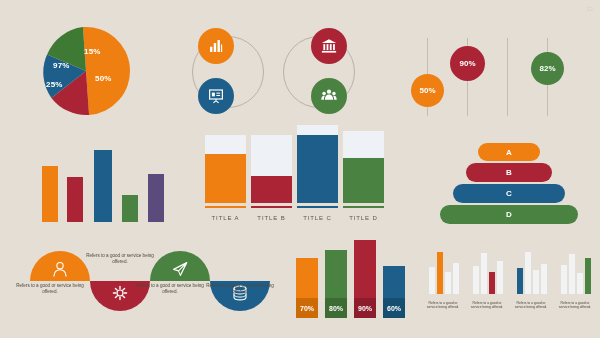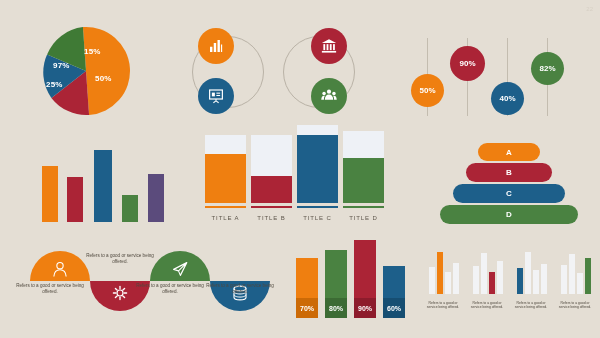--- a/index.html
+++ b/index.html
@@ -146,23 +146,20 @@
     <div class="pin-stem" style="left:62px;top:14px;height:78px;"></div>
     <div class="pin-stem" style="left:102px;top:14px;height:78px;"></div>
     <div class="pin-stem" style="left:142px;top:14px;height:78px;"></div>
 
     <div class="pin-bubble" style="left:6px;top:50px;width:33px;height:33px;background:#ef7f10;">
       <span>50%</span>
     </div>
     <div class="pin-bubble" style="left:45px;top:22px;width:35px;height:35px;background:#ab2436;">
       <span>90%</span>
     </div>
-    <div class="pin-bubble" style="left:86px;top:58px;width:33px;height:33px;background:#1d5f8a;">
-      <span>40%</span>
-    </div>
     <div class="pin-bubble" style="left:126px;top:28px;width:33px;height:33px;background:#4a8241;">
       <span>82%</span>
     </div>
   </div>
 
   <div class="abs" id="simple-bars">
     <div class="sbar" style="left:2px;width:16px;height:56px;background:#ef7f10;"></div>
     <div class="sbar" style="left:27px;width:16px;height:45px;background:#ab2436;"></div>
     <div class="sbar" style="left:54px;width:18px;height:72px;background:#1d5f8a;"></div>
     <div class="sbar" style="left:82px;width:16px;height:27px;background:#4a8241;"></div>

